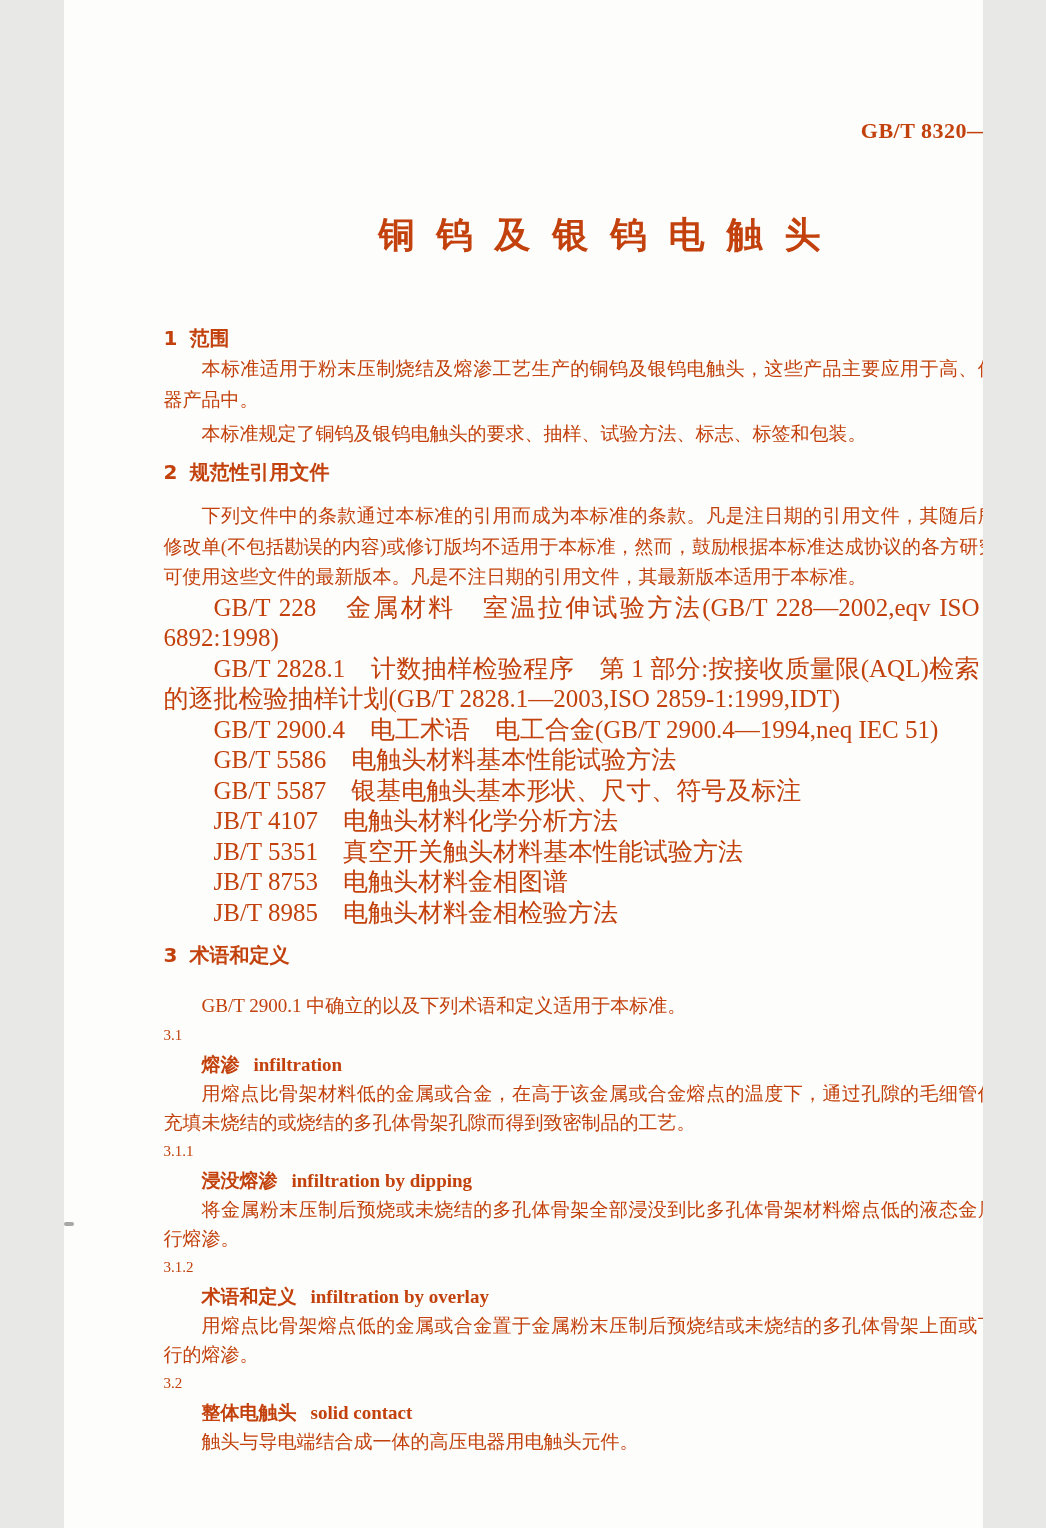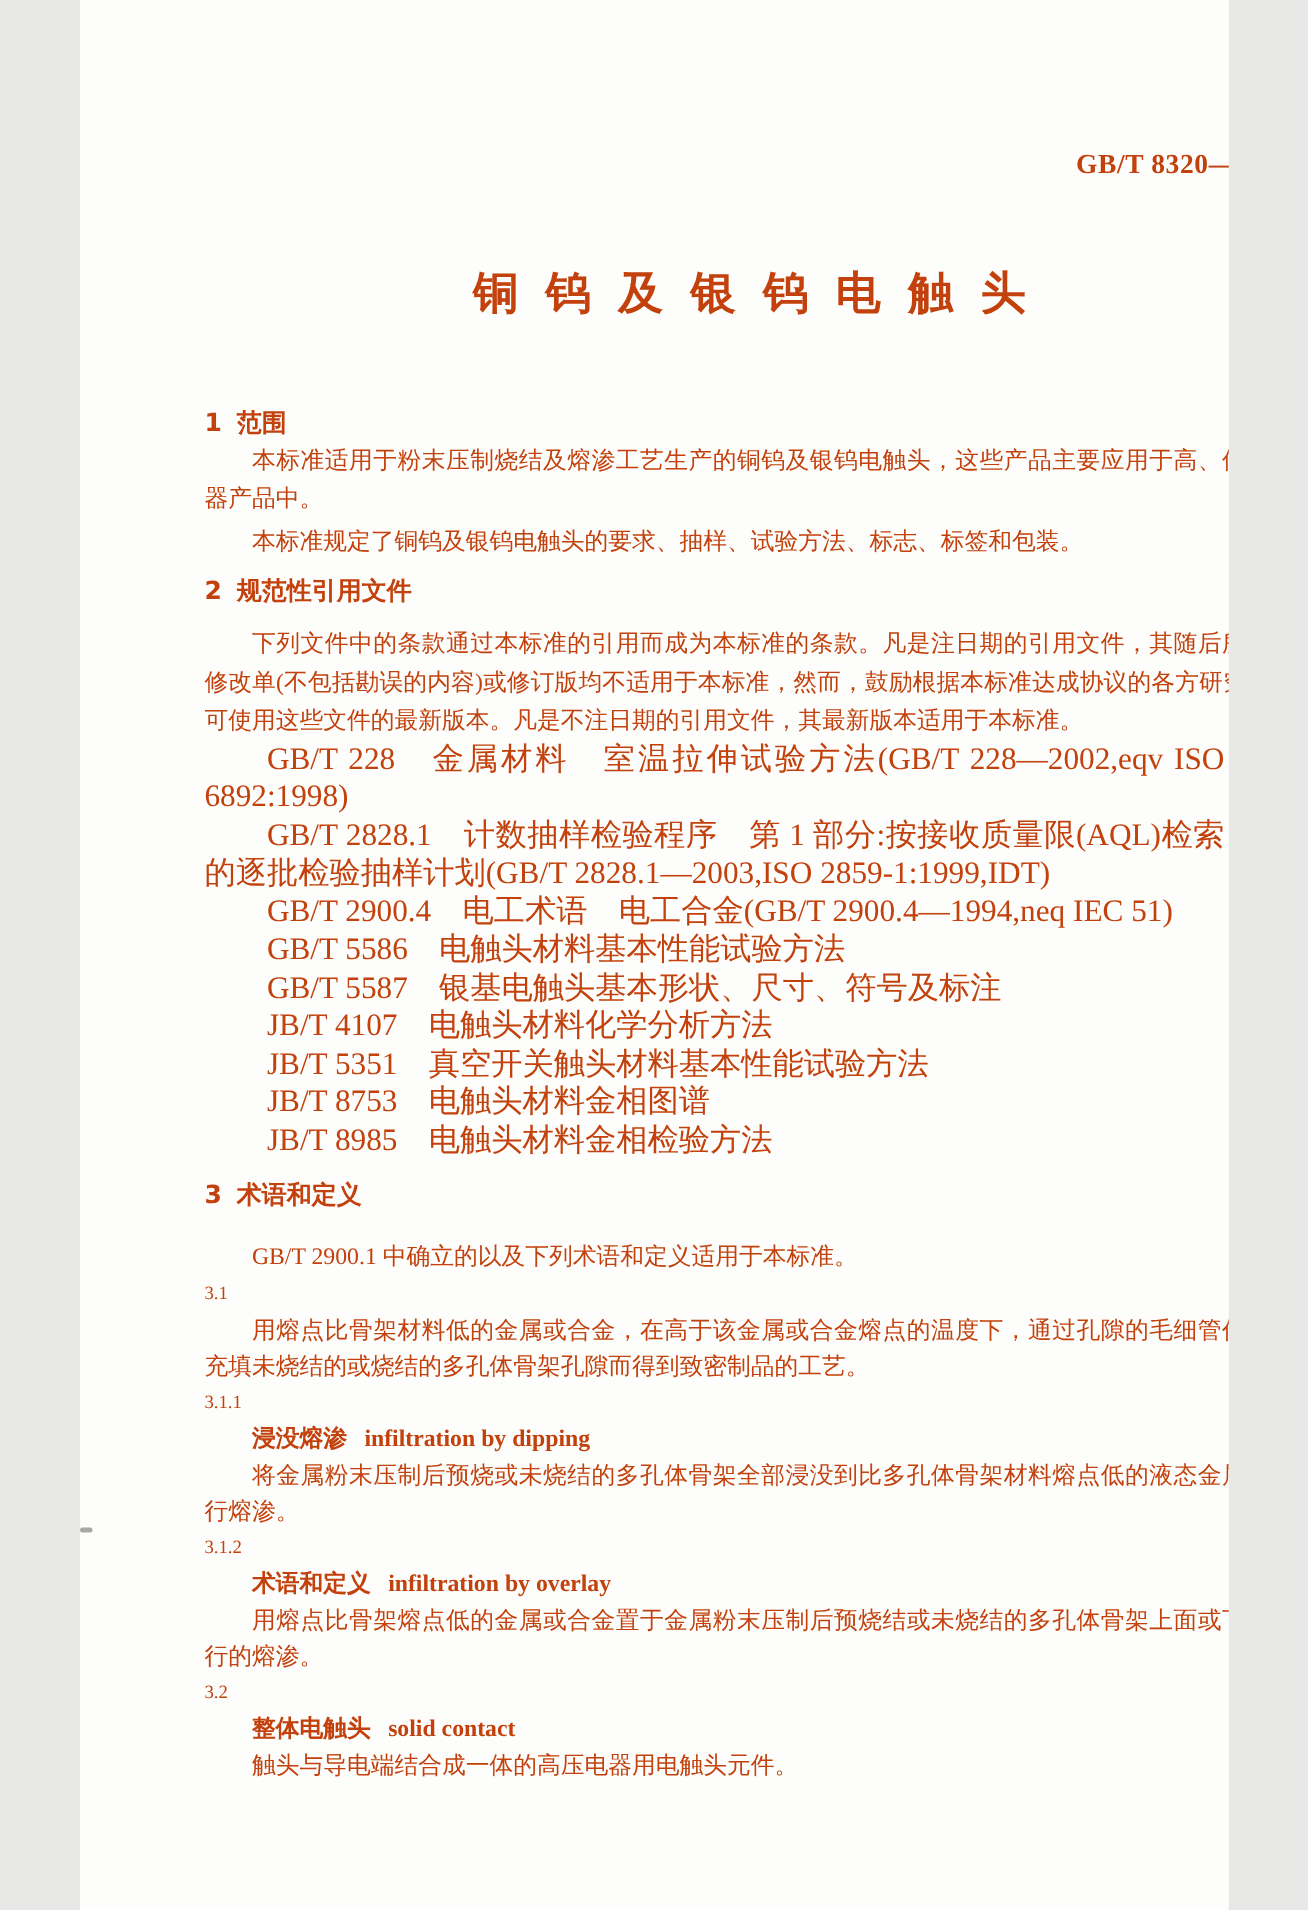--- a/index.html
+++ b/index.html
@@ -142,20 +142,23 @@
 
     <div class="sec-h h-s3">
       <span>3</span><span class="hlabel">术语和定义</span>
     </div>
     <p class="body-p p-s3intro">GB/T 2900.1 中确立的以及下列术语和定义适用于本标准。</p>
 
     <div class="terms">
 
       <div>
         <p class="term-num">3.1</p>
+        <p class="term-head">
+          <span class="term-cn">熔渗</span><span class="term-en">infiltration</span>
+        </p>
         <p class="term-def">用熔点比骨架材料低的金属或合金，在高于该金属或合金熔点的温度下，通过孔隙的毛细管作用，充填未烧结的或烧结的多孔体骨架孔隙而得到致密制品的工艺。</p>
       </div>
 
       <div>
         <p class="term-num">3.1.1</p>
         <p class="term-head">
           <span class="term-cn">浸没熔渗</span><span class="term-en">infiltration by dipping</span>
         </p>
         <p class="term-def">将金属粉末压制后预烧或未烧结的多孔体骨架全部浸没到比多孔体骨架材料熔点低的液态金属中进行熔渗。</p>
       </div>

